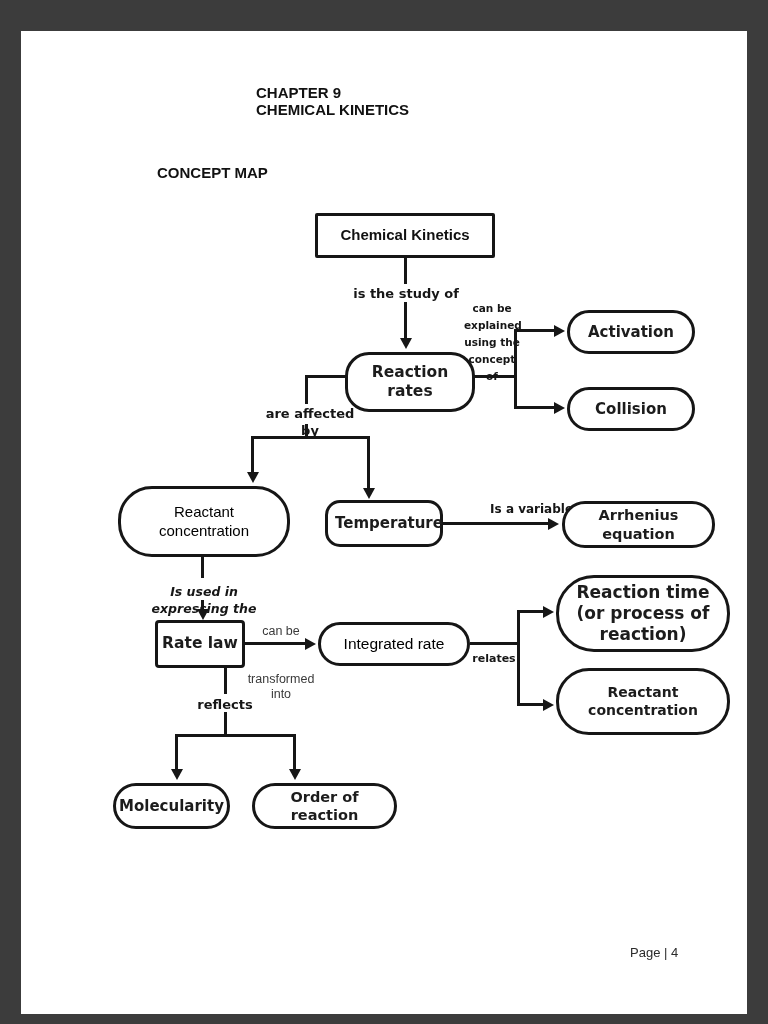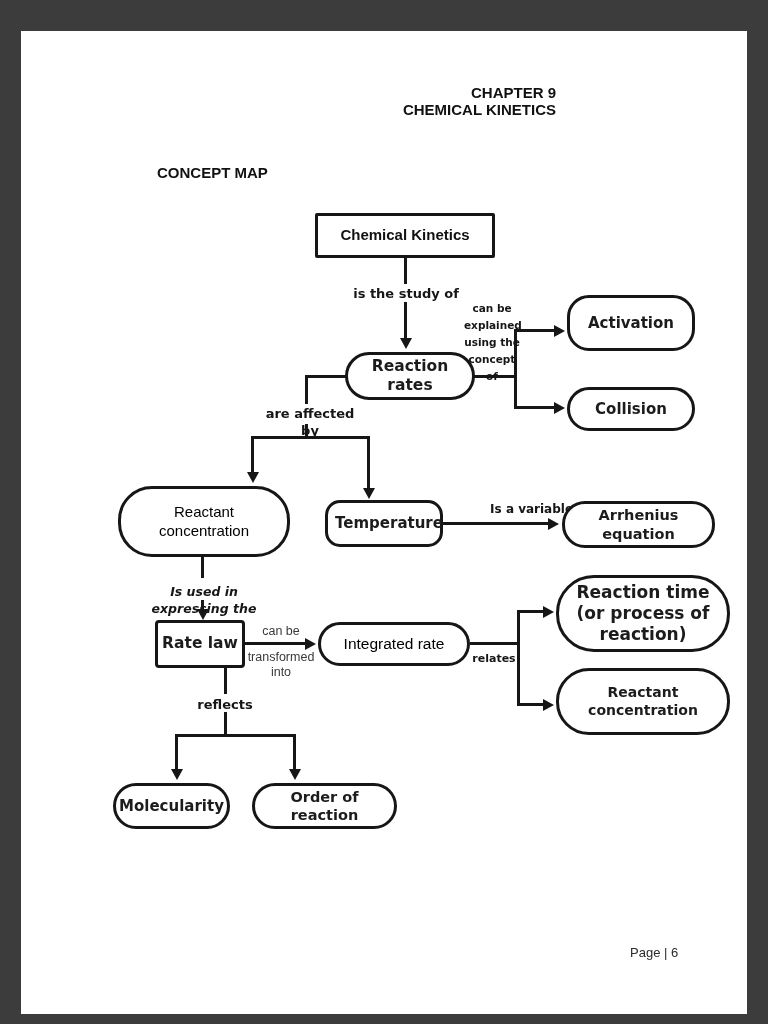--- a/index.html
+++ b/index.html
@@ -28,21 +28,21 @@
   }
   .arialish{font-family:"Liberation Sans", sans-serif;font-weight:400;color:#000000;}
   .edge-label{
     position:absolute;color:#161616;font-weight:600;font-size:13px;
     text-align:center;white-space:pre-line;line-height:17px;
   }
   .edge-label.small{font-size:10.5px;line-height:17px;}
   .edge-label.plain{font-family:"Liberation Sans", sans-serif;font-weight:400;color:#3a3a3a;font-size:12.5px;line-height:15px;}
   .doc-head{
     position:absolute;font-family:"Liberation Sans", sans-serif;
-    font-weight:bold;color:#111;font-size:15px;line-height:17px;text-align:right;
+    font-weight:bold;color:#111;font-size:15px;line-height:17px;text-align:left;
   }
   .footer-text{
     position:absolute;font-family:"Liberation Sans", sans-serif;
     color:#2b2b2b;font-size:13px;
   }
 </style>
 </head>
 <body>
 
 <div class="page"></div>
@@ -101,30 +101,30 @@
 <div class="edge-label" style="left:340px;top:285px;width:132px;">is the study of</div>
 <div class="edge-label small" style="left:464px;top:300px;width:56px;">can be
 explained
 using the
 concept
 of</div>
 <div class="edge-label" style="left:255px;top:405px;width:110px;">are affected by</div>
 <div class="edge-label" style="left:448px;top:501px;width:100px;font-size:12px;margin-left:42px;">Is a variable in</div>
 <div class="edge-label" style="left:134px;top:583px;width:140px;font-size:12.5px;font-style:italic;">Is used in expressing the</div>
 <div class="edge-label plain" style="left:251px;top:624px;width:60px;">can be</div>
-<div class="edge-label plain" style="left:246px;top:650px;width:70px;">transformed
+<div class="edge-label plain" style="left:246px;top:672px;width:70px;">transformed
 into</div>
 <div class="edge-label" style="left:472px;top:650px;width:44px;font-size:11px;">relates</div>
 <div class="edge-label" style="left:195px;top:696px;width:60px;">reflects</div>
 
 <div class="node" style="left:315px;top:213px;width:180px;height:45px;border-radius:2px;font-family:'Liberation Sans',sans-serif;font-weight:bold;font-size:15px;color:#111;">Chemical Kinetics</div>
 
-<div class="node" style="left:345px;top:352px;width:130px;height:48px;border-radius:24px;font-size:15.5px;">Reaction rates</div>
+<div class="node" style="left:345px;top:352px;width:130px;height:60px;border-radius:24px;font-size:15.5px;">Reaction rates</div>
 
-<div class="node" style="left:567px;top:295px;width:128px;height:56px;border-radius:22px;">Activation</div>
+<div class="node" style="left:567px;top:310px;width:128px;height:44px;border-radius:22px;">Activation</div>
 
 <div class="node" style="left:567px;top:387px;width:128px;height:44px;border-radius:22px;">Collision</div>
 
 <div class="node arialish" style="left:118px;top:486px;width:172px;height:71px;border-radius:34px;font-size:15px;">Reactant
 concentration</div>
 
 <div class="node" style="left:325px;top:500px;width:118px;height:47px;border-radius:15px;padding-left:10px;">Temperature</div>
 
 <div class="node" style="left:562px;top:501px;width:153px;height:47px;border-radius:23px;font-size:14.5px;">Arrhenius equation</div>
 
@@ -134,13 +134,13 @@
 
 <div class="node" style="left:556px;top:575px;width:174px;height:77px;border-radius:38px;font-size:17px;">Reaction time
 (or process of reaction)</div>
 
 <div class="node" style="left:556px;top:668px;width:174px;height:67px;border-radius:33px;font-size:14px;">Reactant concentration</div>
 
 <div class="node" style="left:113px;top:783px;width:117px;height:46px;border-radius:23px;">Molecularity</div>
 
 <div class="node" style="left:252px;top:783px;width:145px;height:46px;border-radius:23px;font-size:14.5px;">Order of reaction</div>
 
-<div class="footer-text" style="left:630px;top:945px;">Page | 6</div>
+<div class="footer-text" style="left:630px;top:945px;">Page | 4</div>
 
 </body></html>

